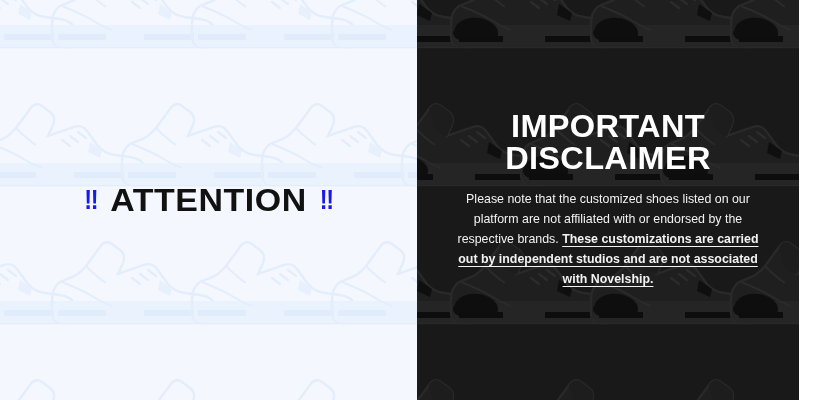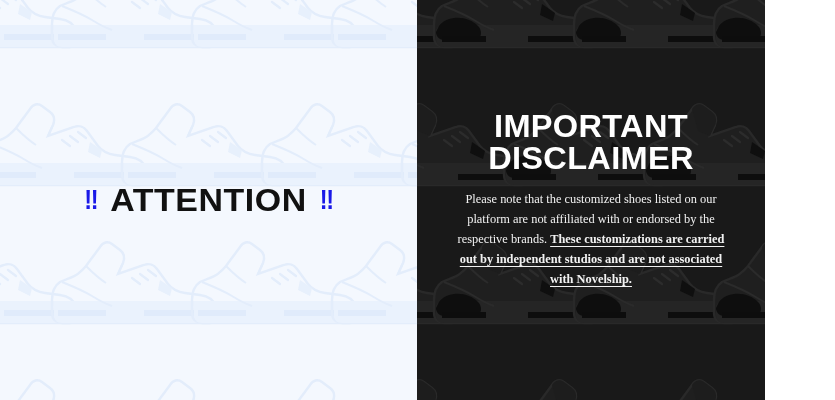--- a/index.html
+++ b/index.html
@@ -29,21 +29,21 @@
     justify-content: center;
     box-sizing: border-box;
   }
 
   .panel-left {
     width: 417px;
     background: #f4f8fe;
   }
 
   .panel-right {
-    width: 348px;
+    width: 382px;
     background: #191919;
   }
 
   
   .pattern {
     position: absolute;
     inset: 0;
     pointer-events: none;
     z-index: 0;
   }
@@ -110,21 +110,20 @@
     line-height: 1.62;
     font-weight: 400;
   }
   .body-left {
     color: #2b2b2b;
     margin-top: 17px;
   }
   .body-right {
     color: #f2f2f2;
     margin-top: 14px;
-    font-family: Liberation Serif, serif;
   }
   .emph {
     font-weight: 700;
     text-decoration: underline;
     text-underline-offset: 2.5px;
     text-decoration-thickness: 1.2px;
   }
 </style>
 </head>
 <body>

